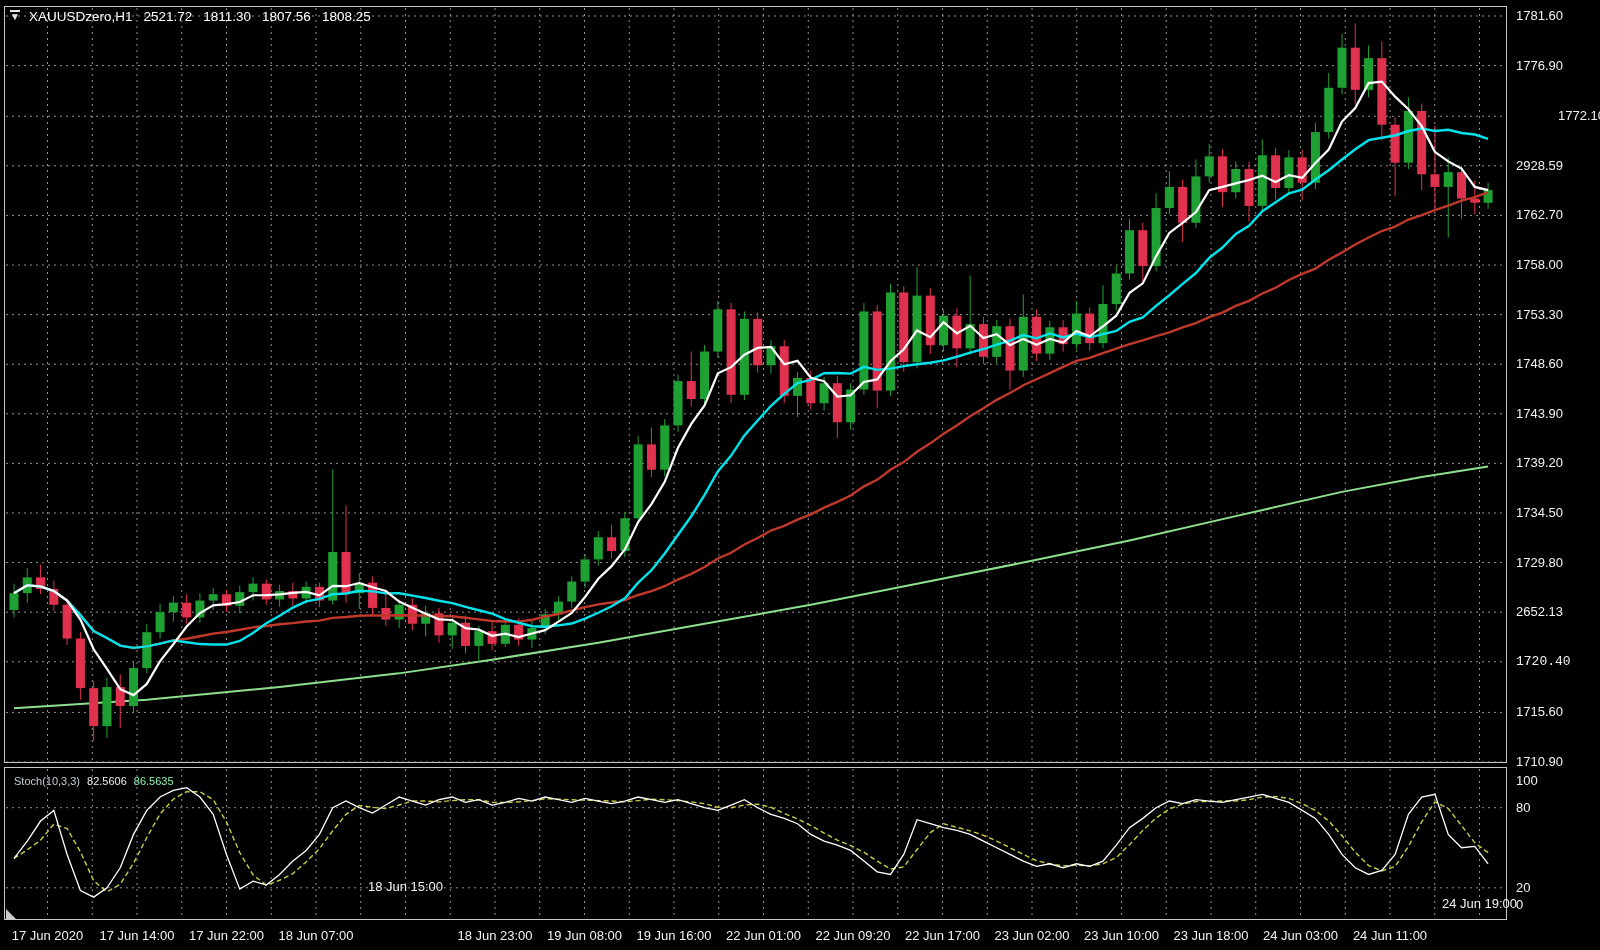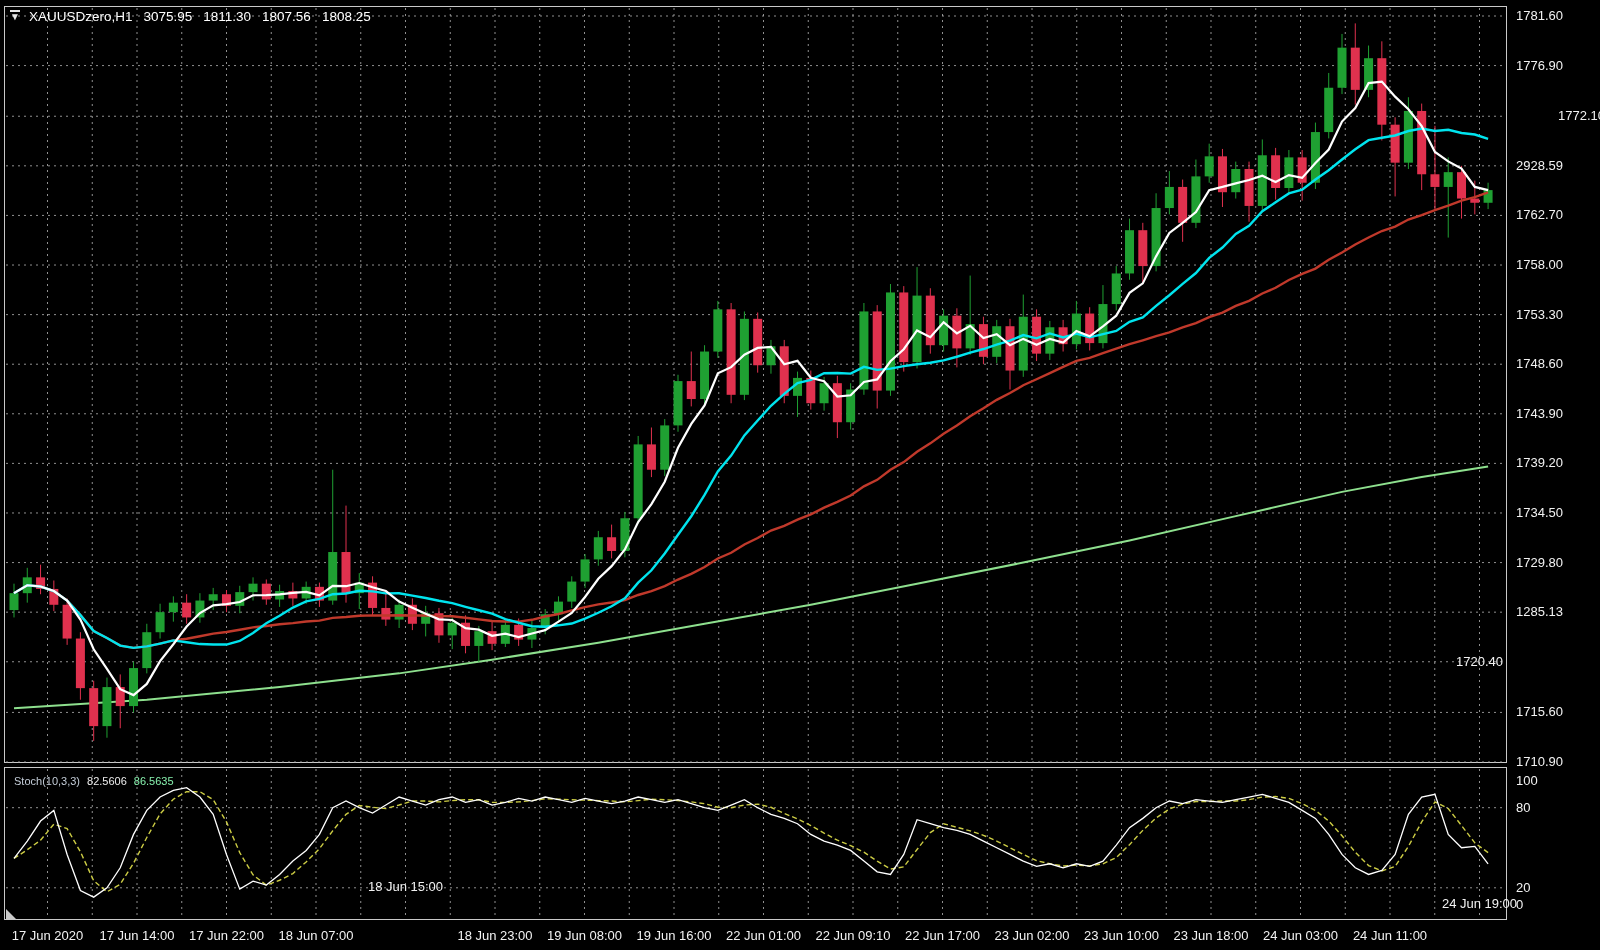--- a/index.html
+++ b/index.html
@@ -346,21 +346,21 @@
       <polyline points="14,593.1739745403107 27.28,585.2602545968878 40.56,586.4912776991969 53.839999999999996,591.0636492220641 67.12,600.5601131541725 80.39999999999999,615.1565299387094 93.67999999999999,631.0090927460126 106.96,638.018387553043 120.24,645.5803866100896 133.51999999999998,647.8314002828857 146.79999999999998,646.4117268869736 160.07999999999998,643.5579915134376 173.35999999999999,640.4127951256672 186.64,638.772075166701 199.92,636.2246110325331 213.2,633.5998939179648 226.48,631.9667193610121 239.76,629.7529467232437 253.04,627.3279237698222 266.32,625.9367751060819 279.59999999999997,624.2761500639864 292.88,623.1022245081639 306.15999999999997,621.5257364245739 319.44,620.6521687883078 332.71999999999997,617.9069872701557 346,616.955717549776 359.28,615.684111268268 372.56,615.4077591432612 385.84,615.5506998975746 399.12,615.191702027342 412.4,615.4685404024258 425.68,615.3983380480881 438.96,616.003857528608 452.23999999999995,616.2013478658769 465.52,617.7530576587059 478.79999999999995,619.335801647389 492.08,620.9495798319286 505.35999999999996,621.5392295532052 518.64,621.5702637490593 531.92,619.801314585237 545.1999999999999,616.5116898244422 558.48,613.9979199600607 571.76,610.3358848489875 585.04,607.1393626757622 598.3199999999999,604.3462850486719 611.6,602.5463016889906 624.88,600.0635660204681 638.16,594.973957899992 651.4399999999999,591.1257176137772 664.7199999999999,586.1602462767272 678,579.549962559281 691.28,573.8707047175308 704.56,567.0431816290865 717.8399999999999,558.5087777685329 731.12,552.7364173392107 744.4,544.5123554372249 757.68,537.9951743073459 770.9599999999999,530.5159331059144 784.24,525.9228721191428 797.52,519.5918961644031 810.8,514.3160828687878 824.0799999999999,507.7057991513392 837.36,501.90240452616047 850.64,495.57142857142543 863.92,486.3853065978823 877.1999999999999,479.83709127215155 890.4799999999999,469.75097761876657 903.76,462.08553124219833 917.04,451.78217821782 930.3199999999999,443.37191114069253 943.5999999999999,433.7202762293038 956.88,425.58931691488516 970.16,416.3100923537724 983.4399999999999,408.3343040186364 996.7199999999999,399.8619685497983 1010,393.0654796572105 1023.28,385.2758964972161 1036.56,379.2242283051851 1049.84,373.04842332973277 1063.12,366.96572094184523 1076.3999999999999,360.94508694567077 1089.6799999999998,357.9658041434413 1102.96,353.09343539396093 1116.24,348.62451119061785 1129.52,344.18662118313136 1142.8,340.2763125052011 1156.08,336.0556618687079 1169.36,332.4556951493477 1182.6399999999999,327.39712122472815 1195.9199999999998,323.2075047840891 1209.2,317.0627340044885 1222.48,312.5317414094324 1235.76,305.8593893002708 1249.04,300.8008153756536 1262.32,293.50777934936133 1275.6,287.7664531158957 1288.8799999999999,279.97686995589885 1302.1599999999999,273.8941675680137 1315.4399999999998,268.6183542723984 1328.72,259.71154006156405 1342,252.51160662284616 1355.28,244.50478409185123 1368.56,237.52209002412667 1381.84,231.03594309010424 1395.12,226.53598469090224 1408.3999999999999,219.55329062317767 1421.6799999999998,215.1464348115477 1434.96,210.1499292786412 1448.24,205.61893668358027 1461.52,200.56036275896312 1474.8,197.20866960645284 1488.08,192.3983692486879" fill="none" stroke="#c0392b" stroke-width="2.4"></polyline>
       <polyline points="14,593.1739745403107 27.28,585.2602545968878 40.56,586.4912776991969 53.839999999999996,591.0636492220641 67.12,600.5601131541725 80.39999999999999,615.1565299387094 93.67999999999999,631.0090927460126 106.96,638.018387553043 120.24,645.5803866100896 133.51999999999998,647.8314002828857 146.79999999999998,646.4117268869736 160.07999999999998,643.5579915134376 173.35999999999999,640.4127951256672 186.64,642.2796213687327 199.92,644.0652812534005 213.2,644.4711130453721 226.48,644.552279403765 239.76,640.9809596344271 253.04,632.94549015341 266.32,623.2055271461252 279.59999999999997,615.8193885322634 292.88,607.5404199760652 306.15999999999997,601.2906103797183 319.44,598.8556196278977 332.71999999999997,594.2291371994328 346,593.4986399738895 359.28,590.8201501468806 372.56,591.388314655638 385.84,593.3363072570965 399.12,593.2551408987036 412.4,595.6901316505266 425.68,597.9627896855637 438.96,600.7224458709608 452.23999999999995,603.1574366227813 465.52,606.8099227505171 478.79999999999995,610.2189098030717 492.08,613.5467304972261 505.35999999999996,619.1472092264179 518.64,622.7185289957582 531.92,626.2086824067034 545.1999999999999,626.6956805570655 558.48,625.3158524643694 571.76,623.5301925796992 585.04,618.5790447176604 598.3199999999999,612.7350669132876 611.6,606.2417582417572 624.88,598.2062887607449 638.16,582.703514307473 651.4399999999999,570.2850614731793 664.7199999999999,553.4836252856066 678,534.7341964965732 691.28,516.2282667827233 704.56,494.9626808834715 717.8399999999999,471.5056033075874 731.12,455.59699706234386 744.4,435.38657382221663 757.68,420.45196387770704 770.9599999999999,405.7608530083786 784.24,393.8293983244495 797.52,383.0342726580402 810.8,379.86878468066675 824.0799999999999,373.21314329235054 837.36,372.96964421716945 850.64,373.61897508432463 863.92,366.88216733761556 877.1999999999999,369.88532259819846 890.4799999999999,368.5866608638905 903.76,366.0705037536746 917.04,364.284843869002 930.3199999999999,362.7426830595129 943.5999999999999,360.3888586660852 956.88,356.7363725383519 970.16,352.5968882602564 983.4399999999999,349.02556849091843 996.7199999999999,344.64258513763224 1010,340.6654335763249 1023.28,335.0649548471332 1036.56,338.31160918289964 1049.84,333.44162767925366 1063.12,337.41877924056575 1076.3999999999999,333.68512675443475 1089.6799999999998,337.3376128821656 1102.96,334.1721249047993 1116.24,330.9254705690353 1129.52,321.83483842889854 1142.8,317.3706887172195 1156.08,305.926232183655 1169.36,295.21227287563624 1182.6399999999999,283.84898270046466 1195.9199999999998,273.05385703405295 1209.2,257.87574801436233 1222.48,247.48645413991753 1235.76,234.01283864650415 1249.04,225.73387009030597 1262.32,211.28625829616098 1275.6,202.35795887281242 1288.8799999999999,193.42965944946144 1302.1599999999999,189.77717332172574 1315.4399999999998,179.46904580568105 1328.72,170.2160809487561 1342,159.5021216407373 1355.28,149.27516048308553 1368.56,140.18452834294635 1381.84,137.74953759112574 1395.12,135.47687955608853 1408.3999999999999,131.01272984441425 1421.6799999999998,128.57773909259126 1434.96,131.01272984441425 1448.24,129.79523446850158 1461.52,132.96072244587026 1474.8,134.50288325535456 1488.08,138.96703296703365" fill="none" stroke="#00e4ee" stroke-width="2.4"></polyline>
       <polyline points="14,593.1739745403107 27.28,585.2602545968878 40.56,586.4912776991969 53.839999999999996,591.0636492220641 67.12,600.5601131541725 80.39999999999999,619.5530410183871 93.67999999999999,649.3086280056591 106.96,668.9346534653494 120.24,689.1937765205104 133.51999999999998,695.1026874116013 146.79999999999998,683.9179632248951 160.07999999999998,661.1264497878386 173.35999999999999,644.2438472418683 186.64,626.5171145685978 199.92,613.0110325318253 213.2,605.4138613861414 226.48,604.1476661951901 239.76,602.0373408769459 253.04,595.2842998585573 266.32,595.0732673267329 279.59999999999997,594.4401697312596 292.88,592.9629420084863 306.15999999999997,591.9077793493642 319.44,595.2842998585573 332.71999999999997,585.7878359264512 346,586.2099009900977 359.28,583.0444130127314 372.56,587.2650636492245 385.84,591.0636492220665 399.12,601.6152758132971 412.4,607.73521923621 425.68,613.855162659123 438.96,619.3420084865627 452.23999999999995,619.975106082036 465.52,628.205374823198 478.79999999999995,629.6826025459712 492.08,635.8025459688843 505.35999999999996,633.6922206506376 518.64,637.0687411598332 531.92,633.4811881188132 545.1999999999999,630.1046676096178 558.48,621.6633663366338 571.76,613.0110325318253 585.04,596.9725601131527 598.3199999999999,578.8237623762358 611.6,566.1618104667634 624.88,549.490240452615 638.16,522.0560113154165 651.4399999999999,504.11824611032404 664.7199999999999,481.7487977369188 678,447.7725601131512 691.28,423.92588401697503 704.56,405.3550212164069 717.8399999999999,373.2780763790639 731.12,367.15813295615095 744.4,354.7072135785006 757.68,347.95417256011194 770.9599999999999,346.89900990099227 784.24,364.20367751060905 797.52,360.82715700141836 810.8,377.7097595473815 824.0799999999999,381.29731258840144 837.36,396.4916548797765 850.64,395.22545968882275 863.92,381.93041018387953 877.1999999999999,379.39801980198166 890.4799999999999,361.2492220650648 903.76,349.2203677510633 917.04,330.43847241867076 930.3199999999999,337.19151343705937 943.5999999999999,322.20820367751116 956.88,333.3929278642174 970.16,325.7957567185311 983.4399999999999,338.03564356435703 996.7199999999999,334.2370579915127 1010,345.2107496463921 1023.28,338.87977369165475 1036.56,344.78868458274326 1049.84,338.87977369165475 1063.12,342.4673267326747 1076.3999999999999,331.0715700141464 1089.6799999999998,336.3473833097569 1102.96,326.42885431400435 1116.24,315.66619519094695 1129.52,292.87468175389046 1142.8,283.3782178217844 1156.08,256.3660537482299 1169.36,232.9414427157025 1182.6399999999999,222.81188118811838 1195.9199999999998,212.04922206506336 1209.2,190.10183875530453 1222.48,186.93635077793346 1235.76,183.34879773691353 1249.04,179.9722772277204 1262.32,175.751626591232 1275.6,182.0826025459694 1288.8799999999999,175.11852899575635 1302.1599999999999,177.8619519094786 1315.4399999999998,163.08967468175484 1328.72,149.58359264497997 1342,121.51626591230578 1355.28,108.01018387553093 1368.56,83.10834512022302 1381.84,81.63111739745449 1395.12,96.61442715700267 1408.3999999999999,109.27637906647985 1421.6799999999998,126.1589816124478 1434.96,151.9049504950486 1448.24,161.40141442715947 1461.52,168.57652050919214 1474.8,186.93635077793346 1488.08,190.10183875530453" fill="none" stroke="#ffffff" stroke-width="2.2"></polyline>
       <polyline points="14,858.43 27.28,849.7525 40.56,840.185 53.839999999999996,824.165 67.12,828.615 80.39999999999999,851.755 93.67999999999999,880.68 106.96,891.805 120.24,884.24 133.51999999999998,863.325 146.79999999999998,837.515 160.07999999999998,813.9300000000001 173.35999999999999,799.245 186.64,791.6800000000001 199.92,791.6800000000001 213.2,799.69 226.48,821.94 239.76,852.645 253.04,874.895 266.32,885.13 279.59999999999997,880.235 292.88,873.56 306.15999999999997,861.99 319.44,848.64 332.71999999999997,830.84 346,814.375 359.28,805.475 372.56,807.255 385.84,808.59 399.12,805.03 412.4,801.025 425.68,801.025 438.96,801.915 452.23999999999995,800.58 465.52,799.69 478.79999999999995,799.69 492.08,802.36 505.35999999999996,802.36 518.64,801.915 531.92,800.58 545.1999999999999,798.8 558.48,799.245 571.76,799.69 585.04,800.135 598.3199999999999,800.58 611.6,801.025 624.88,801.915 638.16,800.58 651.4399999999999,799.245 664.7199999999999,799.69 678,800.58 691.28,801.915 704.56,803.695 717.8399999999999,807.255 731.12,807.7 744.4,805.03 757.68,804.14 770.9599999999999,807.255 784.24,813.485 797.52,818.825 810.8,825.5 824.0799999999999,833.065 837.36,840.185 850.64,845.525 863.92,852.2 877.1999999999999,861.1 890.4799999999999,869.11 903.76,866.885 917.04,849.53 930.3199999999999,832.62 943.5999999999999,823.72 956.88,827.28 970.16,830.84 983.4399999999999,835.29 996.7199999999999,841.075 1010,847.75 1023.28,854.425 1036.56,860.655 1049.84,863.77 1063.12,865.995 1076.3999999999999,865.105 1089.6799999999998,865.995 1102.96,863.77 1116.24,857.54 1129.52,844.635 1142.8,830.395 1156.08,817.935 1169.36,809.035 1182.6399999999999,804.14 1195.9199999999998,801.47 1209.2,801.47 1222.48,801.025 1235.76,801.025 1249.04,799.69 1262.32,797.02 1275.6,796.575 1288.8799999999999,798.355 1302.1599999999999,803.695 1315.4399999999998,810.37 1328.72,821.05 1342,835.735 1355.28,852.2 1368.56,865.55 1381.84,870.89 1395.12,866.44 1408.3999999999999,846.415 1421.6799999999998,821.94 1434.96,801.915 1448.24,808.59 1461.52,825.5 1474.8,842.855 1488.08,852.645" fill="none" stroke="#cccc44" stroke-width="1.4" stroke-dasharray="5 3"></polyline>
       <polyline points="14,858.43 27.28,841.075 40.56,821.05 53.839999999999996,810.37 67.12,854.425 80.39999999999999,890.47 93.67999999999999,897.145 106.96,887.8 120.24,867.775 133.51999999999998,834.4 146.79999999999998,810.37 160.07999999999998,797.02 173.35999999999999,790.345 186.64,787.675 199.92,797.02 213.2,814.375 226.48,854.425 239.76,889.135 253.04,881.125 266.32,885.13 279.59999999999997,874.45 292.88,861.1 306.15999999999997,850.42 319.44,834.4 332.71999999999997,807.7 346,801.025 359.28,807.7 372.56,813.04 385.84,805.03 399.12,797.02 412.4,801.025 425.68,805.03 438.96,799.69 452.23999999999995,797.02 465.52,802.36 478.79999999999995,799.69 492.08,805.03 505.35999999999996,802.36 518.64,798.355 531.92,801.025 545.1999999999999,797.02 558.48,799.69 571.76,802.36 585.04,798.355 598.3199999999999,801.025 611.6,803.695 624.88,801.025 638.16,797.02 651.4399999999999,799.69 664.7199999999999,802.36 678,799.69 691.28,803.695 704.56,807.7 717.8399999999999,810.37 731.12,805.03 744.4,799.69 757.68,807.7 770.9599999999999,814.375 784.24,818.38 797.52,823.72 810.8,834.4 824.0799999999999,841.075 837.36,845.08 850.64,850.42 863.92,861.1 877.1999999999999,871.78 890.4799999999999,874.45 903.76,854.425 917.04,819.715 930.3199999999999,823.72 943.5999999999999,827.725 956.88,830.395 970.16,834.4 983.4399999999999,841.075 996.7199999999999,847.75 1010,854.425 1023.28,861.1 1036.56,866.44 1049.84,863.77 1063.12,867.775 1076.3999999999999,863.77 1089.6799999999998,866.44 1102.96,861.1 1116.24,845.08 1129.52,827.725 1142.8,818.38 1156.08,807.7 1169.36,801.025 1182.6399999999999,803.695 1195.9199999999998,799.69 1209.2,801.025 1222.48,802.36 1235.76,799.69 1249.04,797.02 1262.32,794.35 1275.6,798.355 1288.8799999999999,802.36 1302.1599999999999,810.37 1315.4399999999998,818.38 1328.72,834.4 1342,854.425 1355.28,867.775 1368.56,874.45 1381.84,870.445 1395.12,854.425 1408.3999999999999,814.375 1421.6799999999998,797.02 1434.96,794.35 1448.24,834.4 1461.52,847.75 1474.8,846.415 1488.08,863.77" fill="none" stroke="#ffffff" stroke-width="1.3"></polyline>
     </svg>
 
   <div id="title-bar">
     <span id="marker-icon">▼</span>
     <span>XAUUSDzero,H1</span>
-    <span class="num">3075.95</span>
+    <span class="num">2521.72</span>
     <span class="num">1811.30</span>
     <span class="num">1807.56</span>
     <span class="num">1808.25</span>
   </div>
 
   <div id="indicator-label">
     <span class="ind-name">Stoch(10,3,3)</span>
     <span class="ind-k">82.5606</span>
     <span class="ind-d">86.5635</span>
   </div>
@@ -371,42 +371,42 @@
       <div class="axis-lbl" style="left: 1516px; top: 108.24px; margin-left: 42px;">1772.10</div>
       <div class="axis-lbl" style="left: 1516px; top: 157.833px;">2928.59</div>
       <div class="axis-lbl" style="left: 1516px; top: 207.426px;">1762.70</div>
       <div class="axis-lbl" style="left: 1516px; top: 257.018px;">1758.00</div>
       <div class="axis-lbl" style="left: 1516px; top: 306.611px;">1753.30</div>
       <div class="axis-lbl" style="left: 1516px; top: 356.204px;">1748.60</div>
       <div class="axis-lbl" style="left: 1516px; top: 405.796px;">1743.90</div>
       <div class="axis-lbl" style="left: 1516px; top: 455.389px;">1739.20</div>
       <div class="axis-lbl" style="left: 1516px; top: 504.982px;">1734.50</div>
       <div class="axis-lbl" style="left: 1516px; top: 554.574px;">1729.80</div>
-      <div class="axis-lbl" style="left: 1516px; top: 604.167px;">1285.13</div>
-      <div class="axis-lbl" style="left: 1456px; top: 653.76px;">1720.40</div>
+      <div class="axis-lbl" style="left: 1516px; top: 604.167px;">2652.13</div>
+      <div class="axis-lbl" style="left: 1516px; top: 653.76px; font-family: Liberation Mono, monospace;">1720.40</div>
       <div class="axis-lbl" style="left: 1516px; top: 704.407px;">1715.60</div>
       <div class="axis-lbl" style="left: 1516px; top: 754px;">1710.90</div>
     </div>
   <div id="stoch-axis">
       <div class="axis-lbl" style="left: 1516px; top: 773px;">100</div>
       <div class="axis-lbl" style="left: 1516px; top: 799.7px;">80</div>
       <div class="axis-lbl" style="left: 1516px; top: 879.8px;">20</div>
       <div class="axis-lbl" style="left: 1516px; top: 897px;">0</div>
     </div>
   <div id="time-axis">
       <div class="axis-lbl time-lbl" style="left: 47.5px; top: 928px;">17 Jun 2020</div>
       <div class="axis-lbl time-lbl" style="left: 137px; top: 928px;">17 Jun 14:00</div>
       <div class="axis-lbl time-lbl" style="left: 226.5px; top: 928px;">17 Jun 22:00</div>
       <div class="axis-lbl time-lbl" style="left: 316px; top: 928px;">18 Jun 07:00</div>
       <div class="axis-lbl time-lbl" style="left: 405.5px; top: 879px;">18 Jun 15:00</div>
       <div class="axis-lbl time-lbl" style="left: 495px; top: 928px;">18 Jun 23:00</div>
       <div class="axis-lbl time-lbl" style="left: 584.5px; top: 928px;">19 Jun 08:00</div>
       <div class="axis-lbl time-lbl" style="left: 674px; top: 928px;">19 Jun 16:00</div>
       <div class="axis-lbl time-lbl" style="left: 763.5px; top: 928px;">22 Jun 01:00</div>
-      <div class="axis-lbl time-lbl" style="left: 853px; top: 928px;">22 Jun 09:10</div>
+      <div class="axis-lbl time-lbl" style="left: 853px; top: 928px;">22 Jun 09:20</div>
       <div class="axis-lbl time-lbl" style="left: 942.5px; top: 928px;">22 Jun 17:00</div>
       <div class="axis-lbl time-lbl" style="left: 1032px; top: 928px;">23 Jun 02:00</div>
       <div class="axis-lbl time-lbl" style="left: 1121.5px; top: 928px;">23 Jun 10:00</div>
       <div class="axis-lbl time-lbl" style="left: 1211px; top: 928px;">23 Jun 18:00</div>
       <div class="axis-lbl time-lbl" style="left: 1300.5px; top: 928px;">24 Jun 03:00</div>
       <div class="axis-lbl time-lbl" style="left: 1390px; top: 928px;">24 Jun 11:00</div>
       <div class="axis-lbl time-lbl" style="left: 1479.5px; top: 896px;">24 Jun 19:00</div>
     </div>
 
   <div id="resize-grip"></div>

